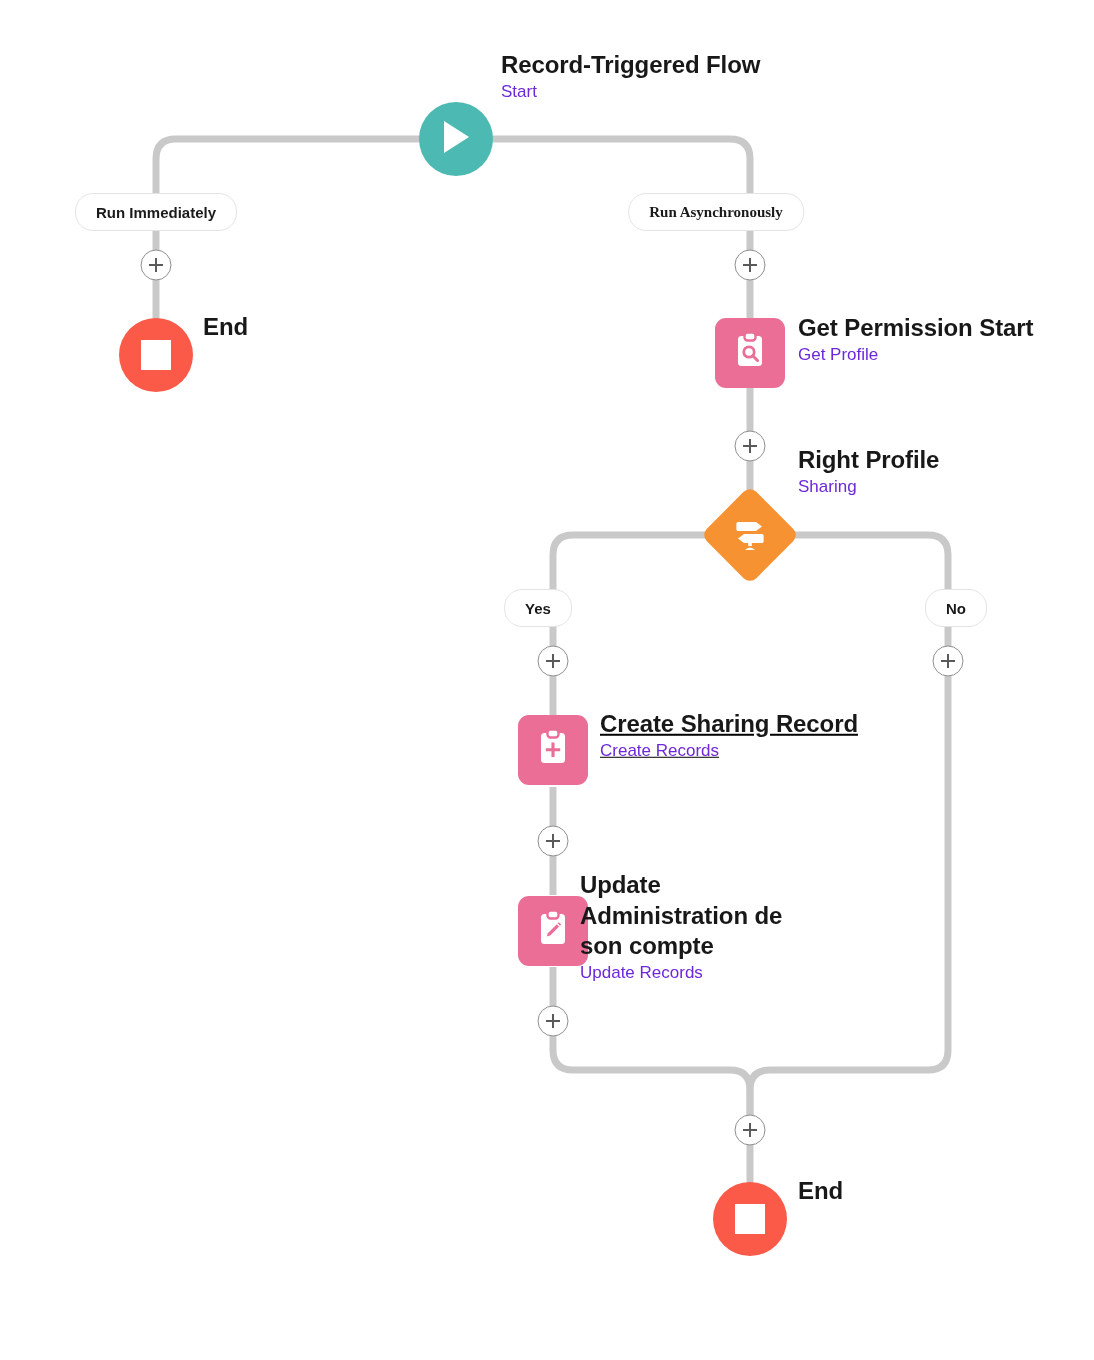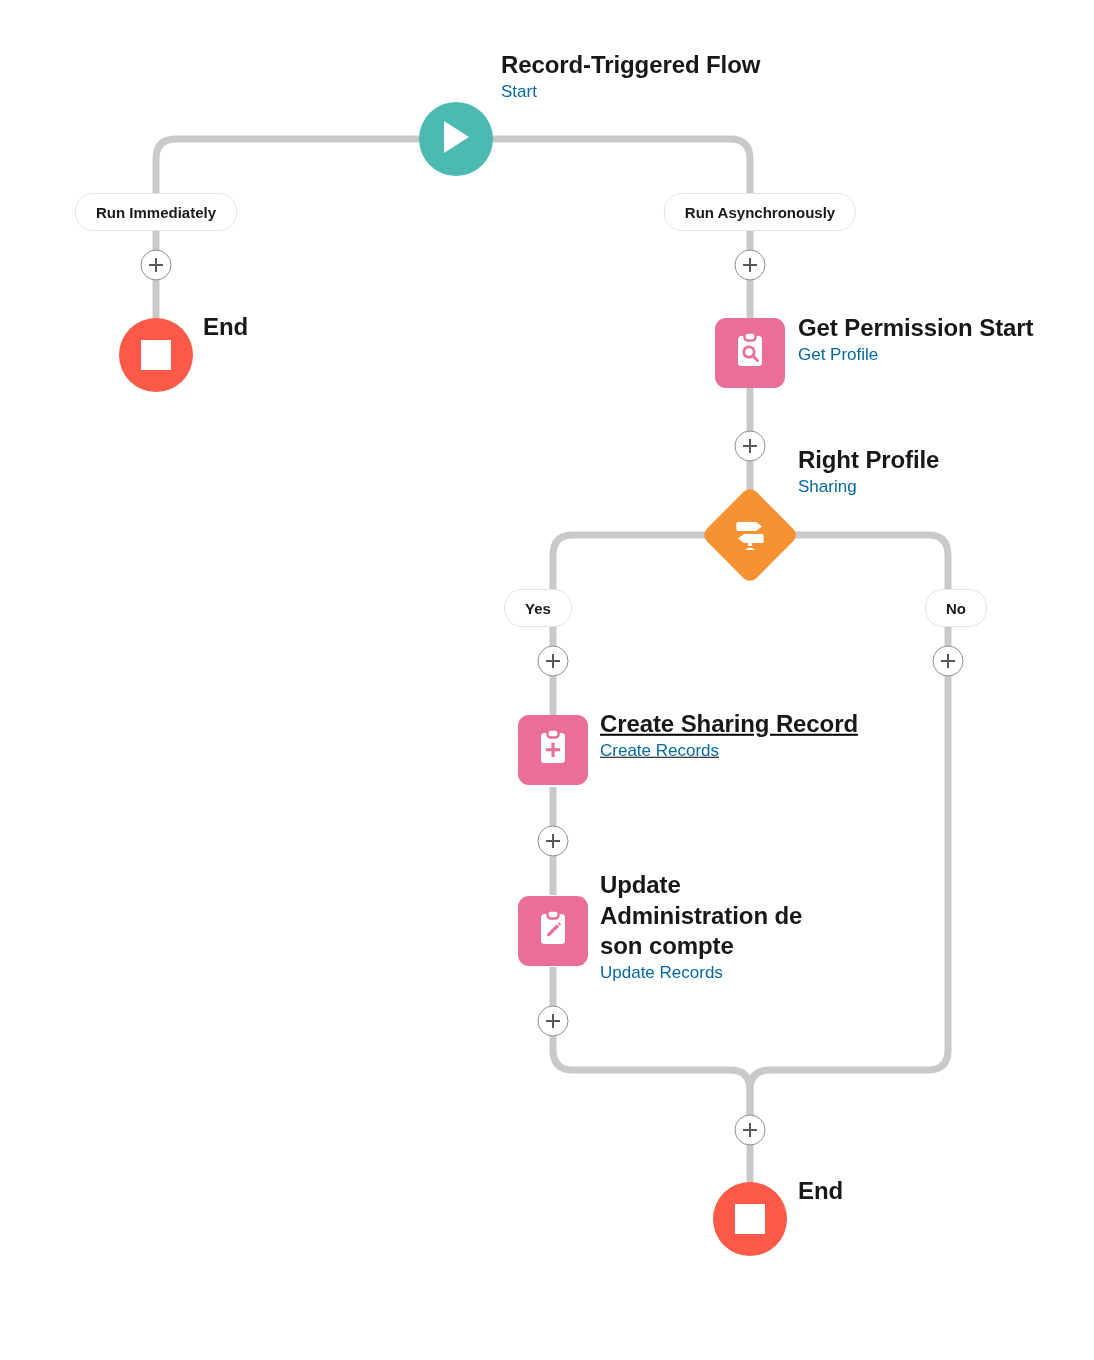--- a/index.html
+++ b/index.html
@@ -73,21 +73,21 @@
   .node-label .title {
     font-size: 24px;
     font-weight: bold;
     color: #181818;
     letter-spacing: -0.1px;
     display: block;
   }
   .node-label .subtitle {
     font-size: 17px;
     font-weight: normal;
-    color: #0369a1;
+    color: #6d28d9;
     display: block;
   }
   .node-label.narrow { max-width: 250px; }
 
   
   .pill {
     position: absolute;
     transform: translate(-50%, -50%);
     background: #ffffff;
     border: 1.5px solid #e4e4e4;
@@ -168,21 +168,21 @@
       </svg>
     </span>
   </div>
   <div class="node-label" style="left:501px; top:76px;">
     <span class="title">Record-Triggered Flow</span>
     <span class="subtitle">Start</span>
   </div>
 
   <div class="pill" style="left:156px; top:212px;">Run Immediately</div>
 
-  <div class="pill" style="left:760px; top:212px;">Run Asynchronously</div>
+  <div class="pill" style="left:716px; top:212px;font-family:Liberation Serif, serif;">Run Asynchronously</div>
 
   <div class="plus-btn" style="left:156px; top:265px;">
     <svg width="17" height="17" viewBox="0 0 17 17" aria-hidden="true">
       <path d="M8.5 1.5 V15.5 M1.5 8.5 H15.5" stroke="#5a5a5a" stroke-width="2" stroke-linecap="butt"></path>
     </svg>
   </div>
   <div class="plus-btn" style="left:750px; top:265px;">
     <svg width="17" height="17" viewBox="0 0 17 17" aria-hidden="true">
       <path d="M8.5 1.5 V15.5 M1.5 8.5 H15.5" stroke="#5a5a5a" stroke-width="2" stroke-linecap="butt"></path>
     </svg>
@@ -275,21 +275,21 @@
   <div class="node square-node" style="left:553px; top:931px; background:#ea6e96;">
     <span class="glyph">
       <svg width="42" height="42" viewBox="0 0 42 42" aria-hidden="true">
         <path d="M9 9.5 a3.5 3.5 0 0 1 3.5-3.5 h17 A3.5 3.5 0 0 1 33 9.5 v23 a3.5 3.5 0 0 1-3.5 3.5 h-17 A3.5 3.5 0 0 1 9 32.5 Z" fill="#ffffff"></path>
         <rect x="15.5" y="2.5" width="11" height="8" rx="3" fill="#ffffff" stroke="#ea6e96" stroke-width="2.4"></rect>
         <path d="M26.8 14.2 l2.4 2.4 -11 11 -3.4 1 1 -3.4 Z" fill="#ea6e96"></path>
         <path d="M25.2 15.8 l2.4 2.4" stroke="#ffffff" stroke-width="1.3"></path>
       </svg>
     </span>
   </div>
-  <div class="node-label narrow" style="left:600px; top:927px;">
+  <div class="node-label narrow" style="left:580px; top:927px;">
     <span class="title">Update Administration de son compte</span>
     <span class="subtitle">Update Records</span>
   </div>
 
   <div class="node circle-node" style="left:750px; top:1219px; background:#fb5a49;">
     <span class="stop-square glyph"></span>
   </div>
   <div class="node-label" style="left:798px; top:1191px;">
     <span class="title">End</span>
   </div>

